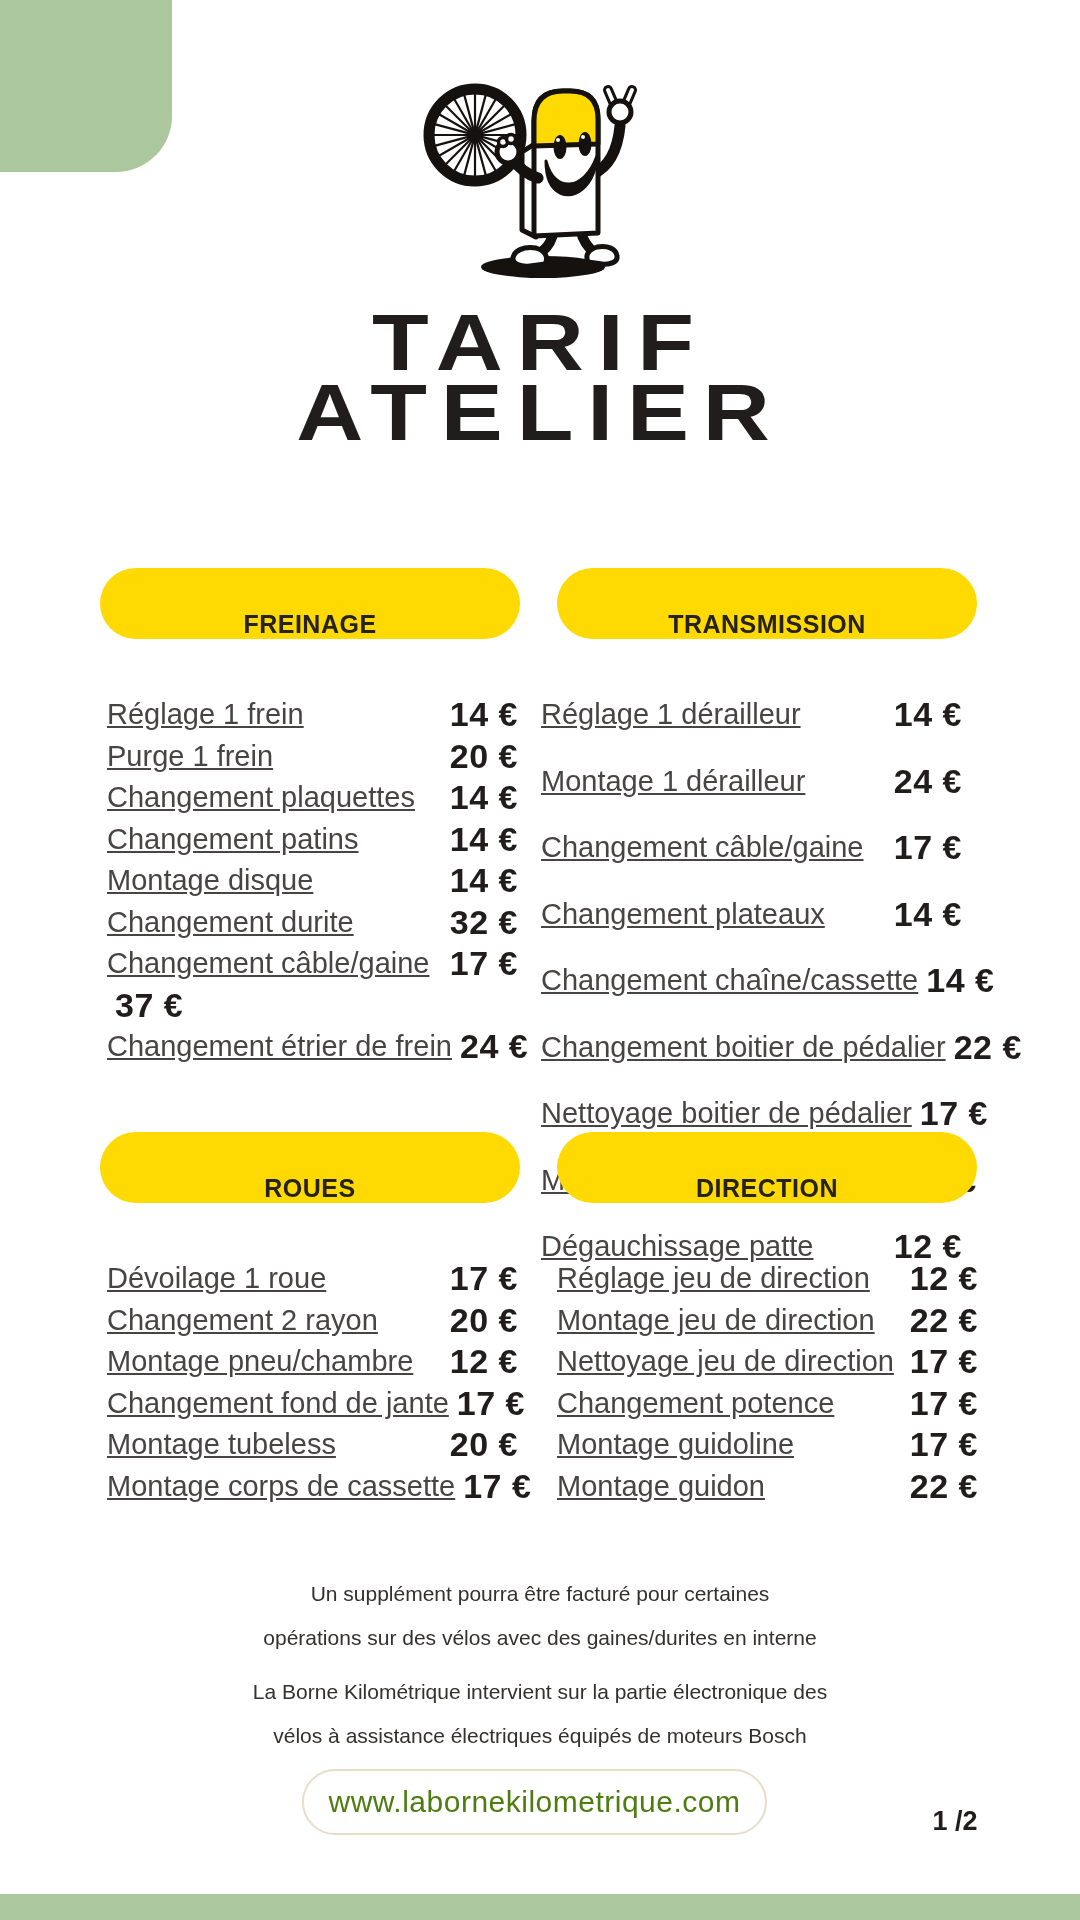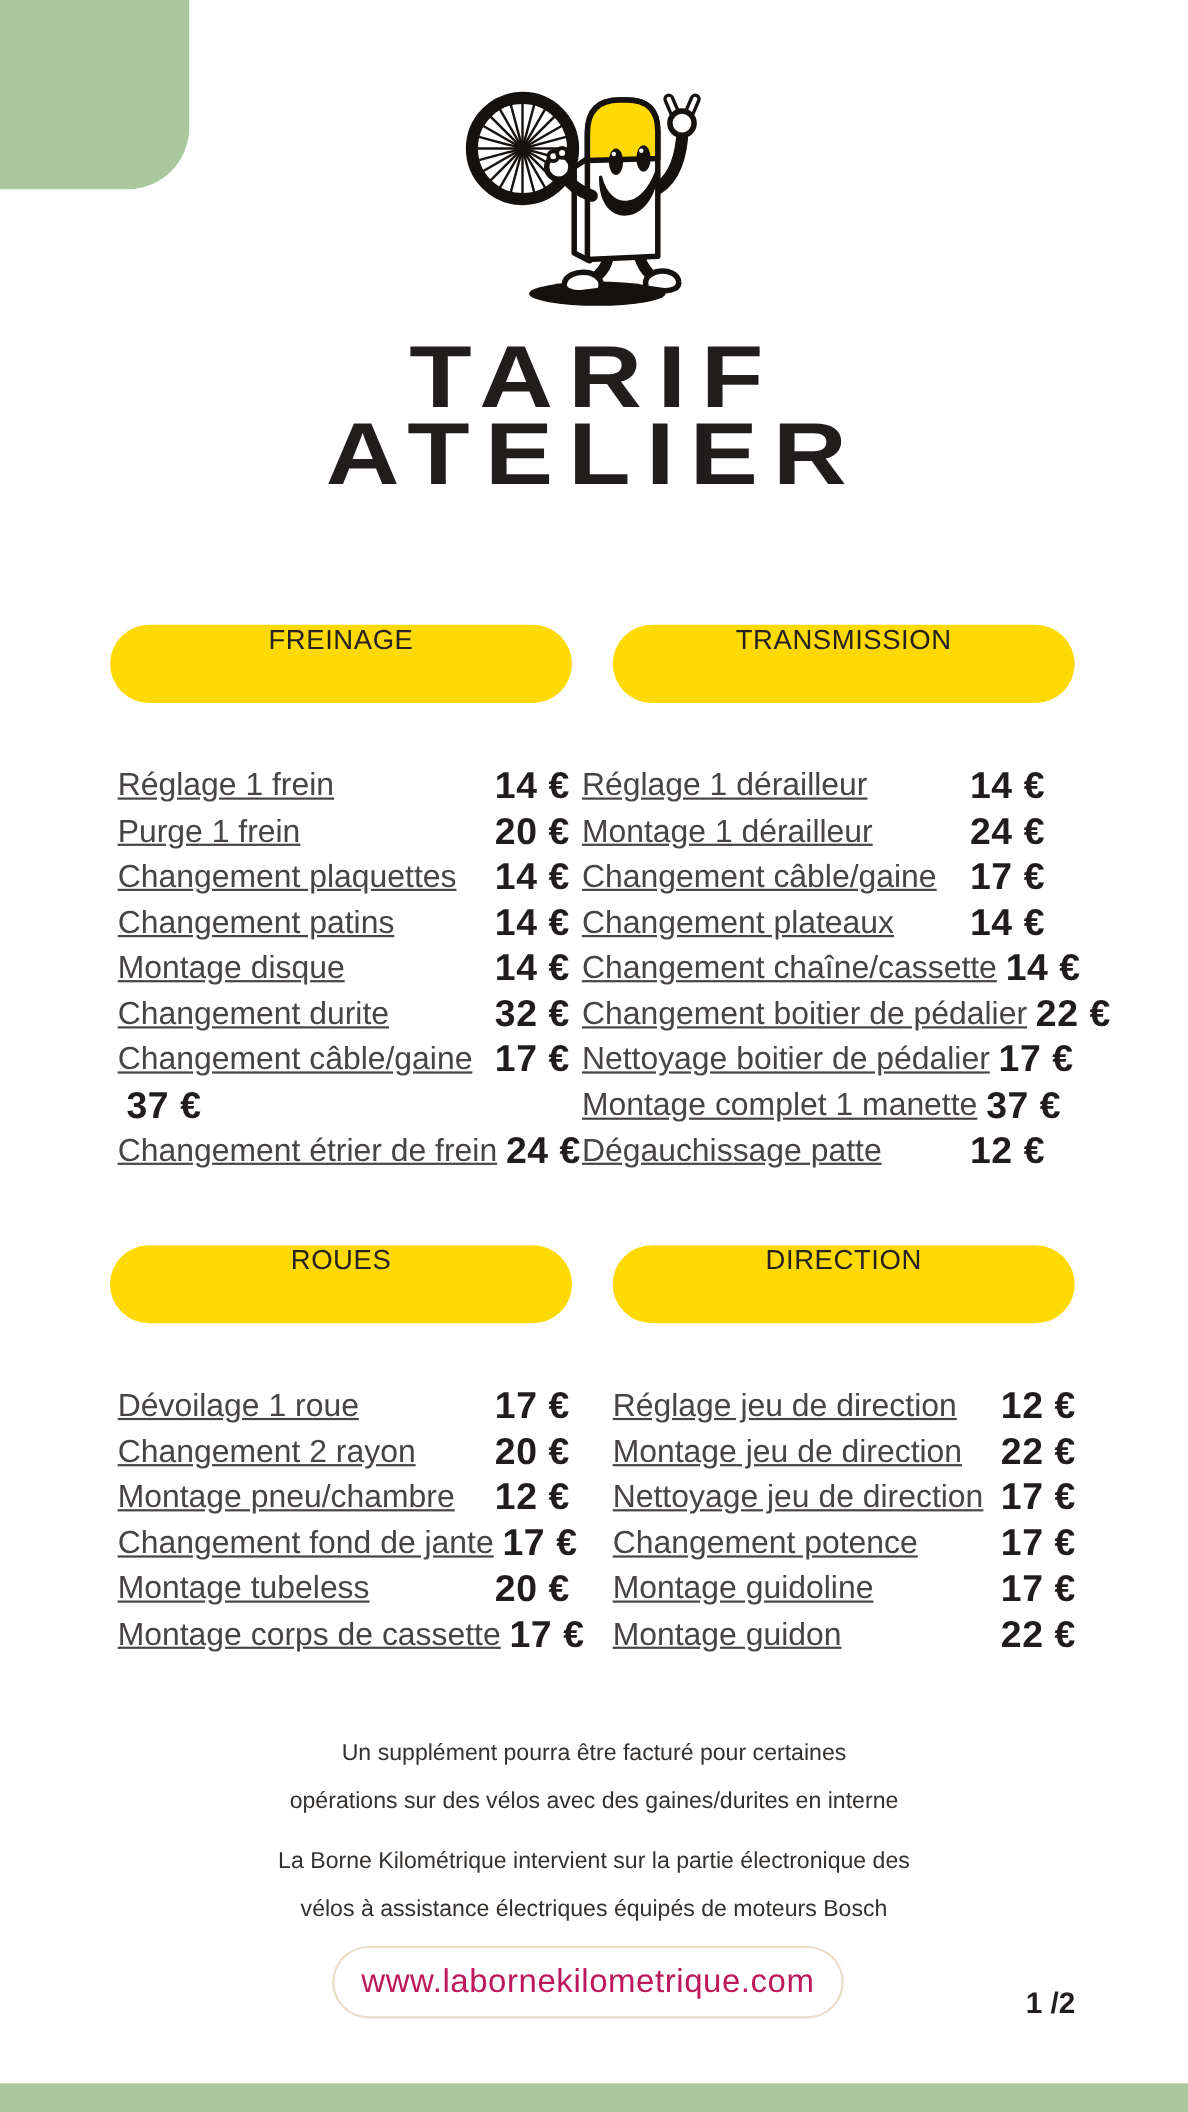--- a/index.html
+++ b/index.html
@@ -41,31 +41,31 @@
     font-size:80px;
     line-height:70px;
     letter-spacing:12px;
     color:var(--ink);
   }
   .title .tline{transform:scaleX(1.16);transform-origin:50% 50%;}
   .pill{
     position:absolute;height:71px;
     background:var(--yellow);
     border-radius:36px;
-    display:flex;align-items:flex-start;justify-content:center;
-    font-weight:normal;font-size:25px;letter-spacing:0.5px;
+    display:flex;align-items:flex-end;justify-content:center;
+    font-weight:bold;font-size:25px;letter-spacing:0.5px;
     color:#262220;
   }
   .pill-freinage{left:100px;top:568px;width:420px;}
   .pill-transmission{left:557px;top:568px;width:420px;}
   .pill-roues{left:100px;top:1132px;width:420px;}
   .pill-direction{left:557px;top:1132px;width:420px;}
   .rows{position:absolute;display:flex;flex-direction:column;}
   .rows-freinage{left:107px;top:694px;width:411px;}
-  .rows-transmission{left:529px;top:694px;width:421px;}
+  .rows-transmission{left:541px;top:694px;width:421px;gap:25px;}
   .rows-roues{left:107px;top:1258px;width:411px;}
   .rows-direction{left:557px;top:1258px;width:421px;}
   .row{
     height:41.5px;
     display:flex;align-items:center;justify-content:space-between;
   }
   .svc{
     font-size:29px;color:var(--textgray);
     white-space:nowrap;
     text-decoration:underline;
@@ -81,21 +81,21 @@
     font-size:21px;line-height:44px;color:#33302E;
   }
   .note-1{top:1572px;text-align:center;}
   .note-2{top:1670px;}
   .website-pill{
     position:absolute;left:302px;top:1769px;
     width:465px;height:66px;
     border:2px solid var(--beige);
     border-radius:35px;
     display:flex;align-items:center;justify-content:center;
-    font-size:30px;color:#be185d;letter-spacing:0.5px;
+    font-size:30px;color:#4d7c0f;letter-spacing:0.5px;
     background:#fff;
   }
   .page-number{
     position:absolute;left:905px;top:1806px;width:100px;
     text-align:center;
     font-size:27px;font-weight:bold;color:var(--ink);
   }
 </style>
 </head>
 <body>

